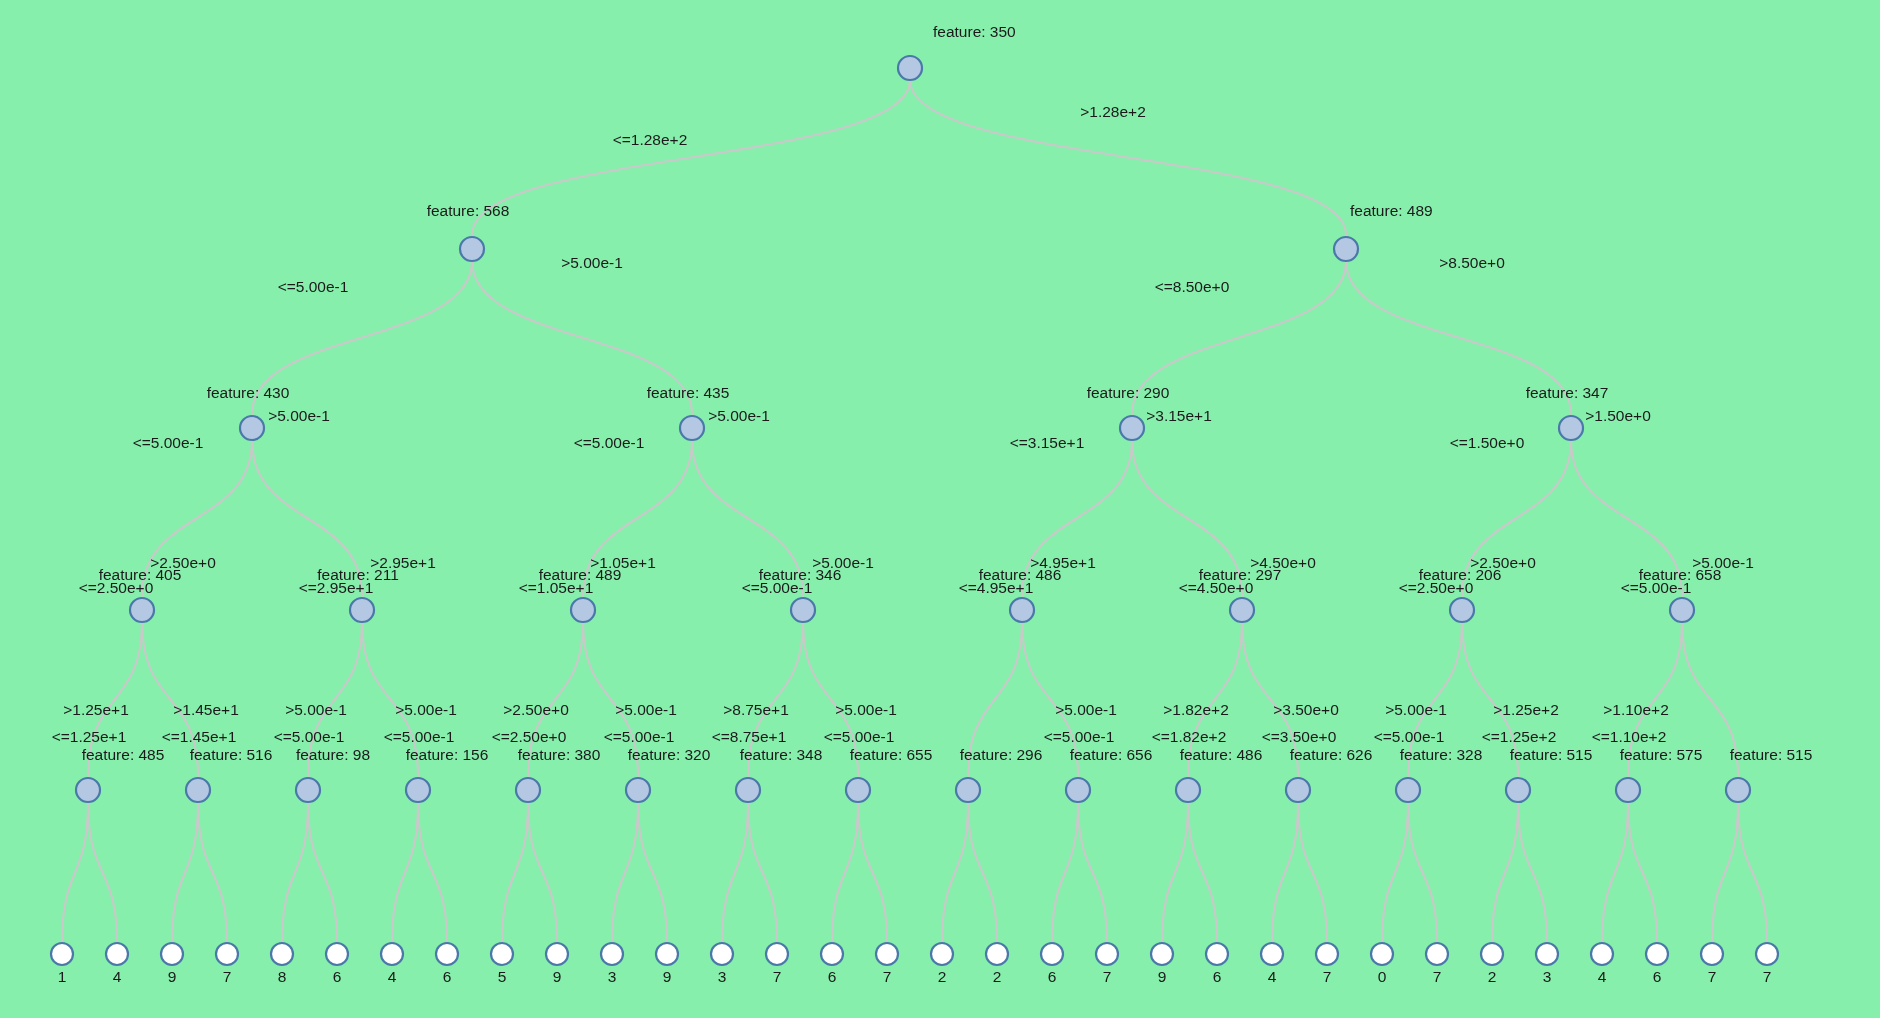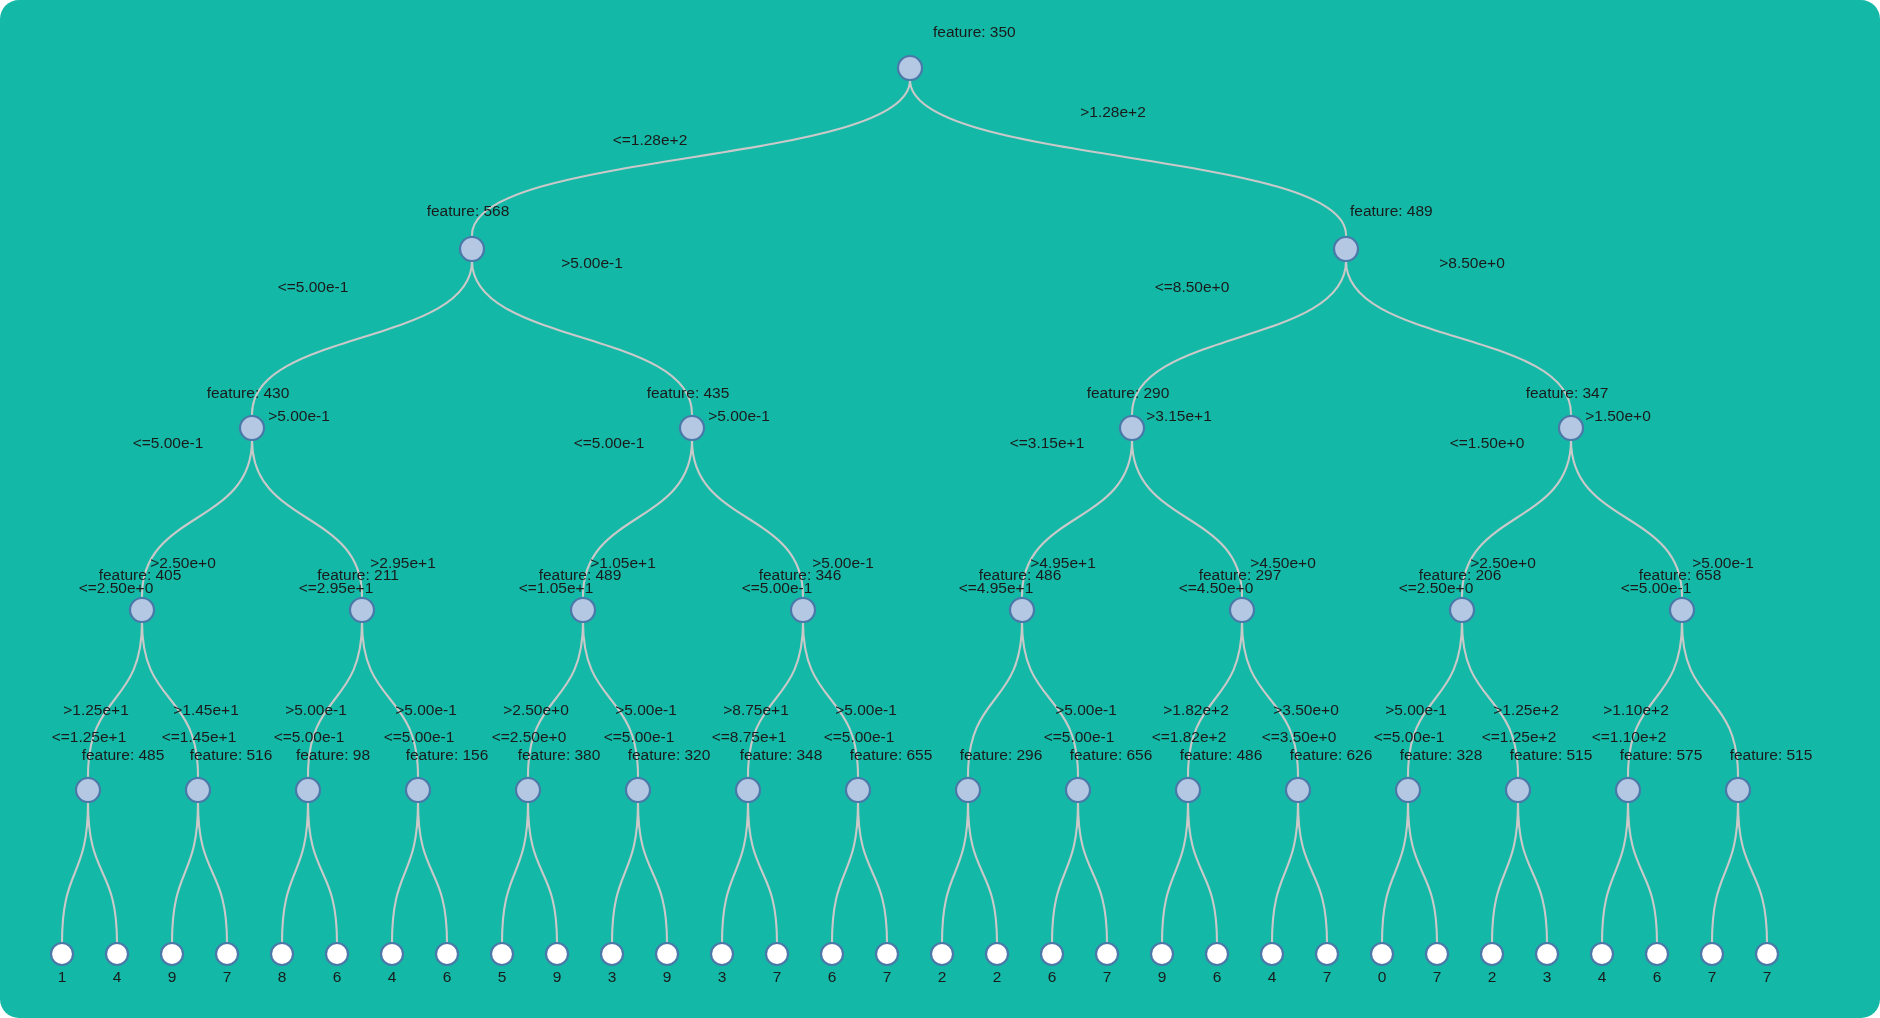--- a/index.html
+++ b/index.html
@@ -8,22 +8,21 @@
     background: #ffffff;
     width: 1880px;
     height: 1018px;
     overflow: hidden;
     font-family: "Liberation Sans", sans-serif;
   }
   #tree-root {
     position: relative;
     width: 1880px;
     height: 1018px;
-    background: #14b8a6;
-    border-radius: 19px;
+    background: #86efac;
   }
   svg#tree-svg {
     display: block;
     width: 1880px;
     height: 1018px;
   }
   .edge-path {
     fill: none;
     stroke: #c9c9c9;
     stroke-width: 2.1;

